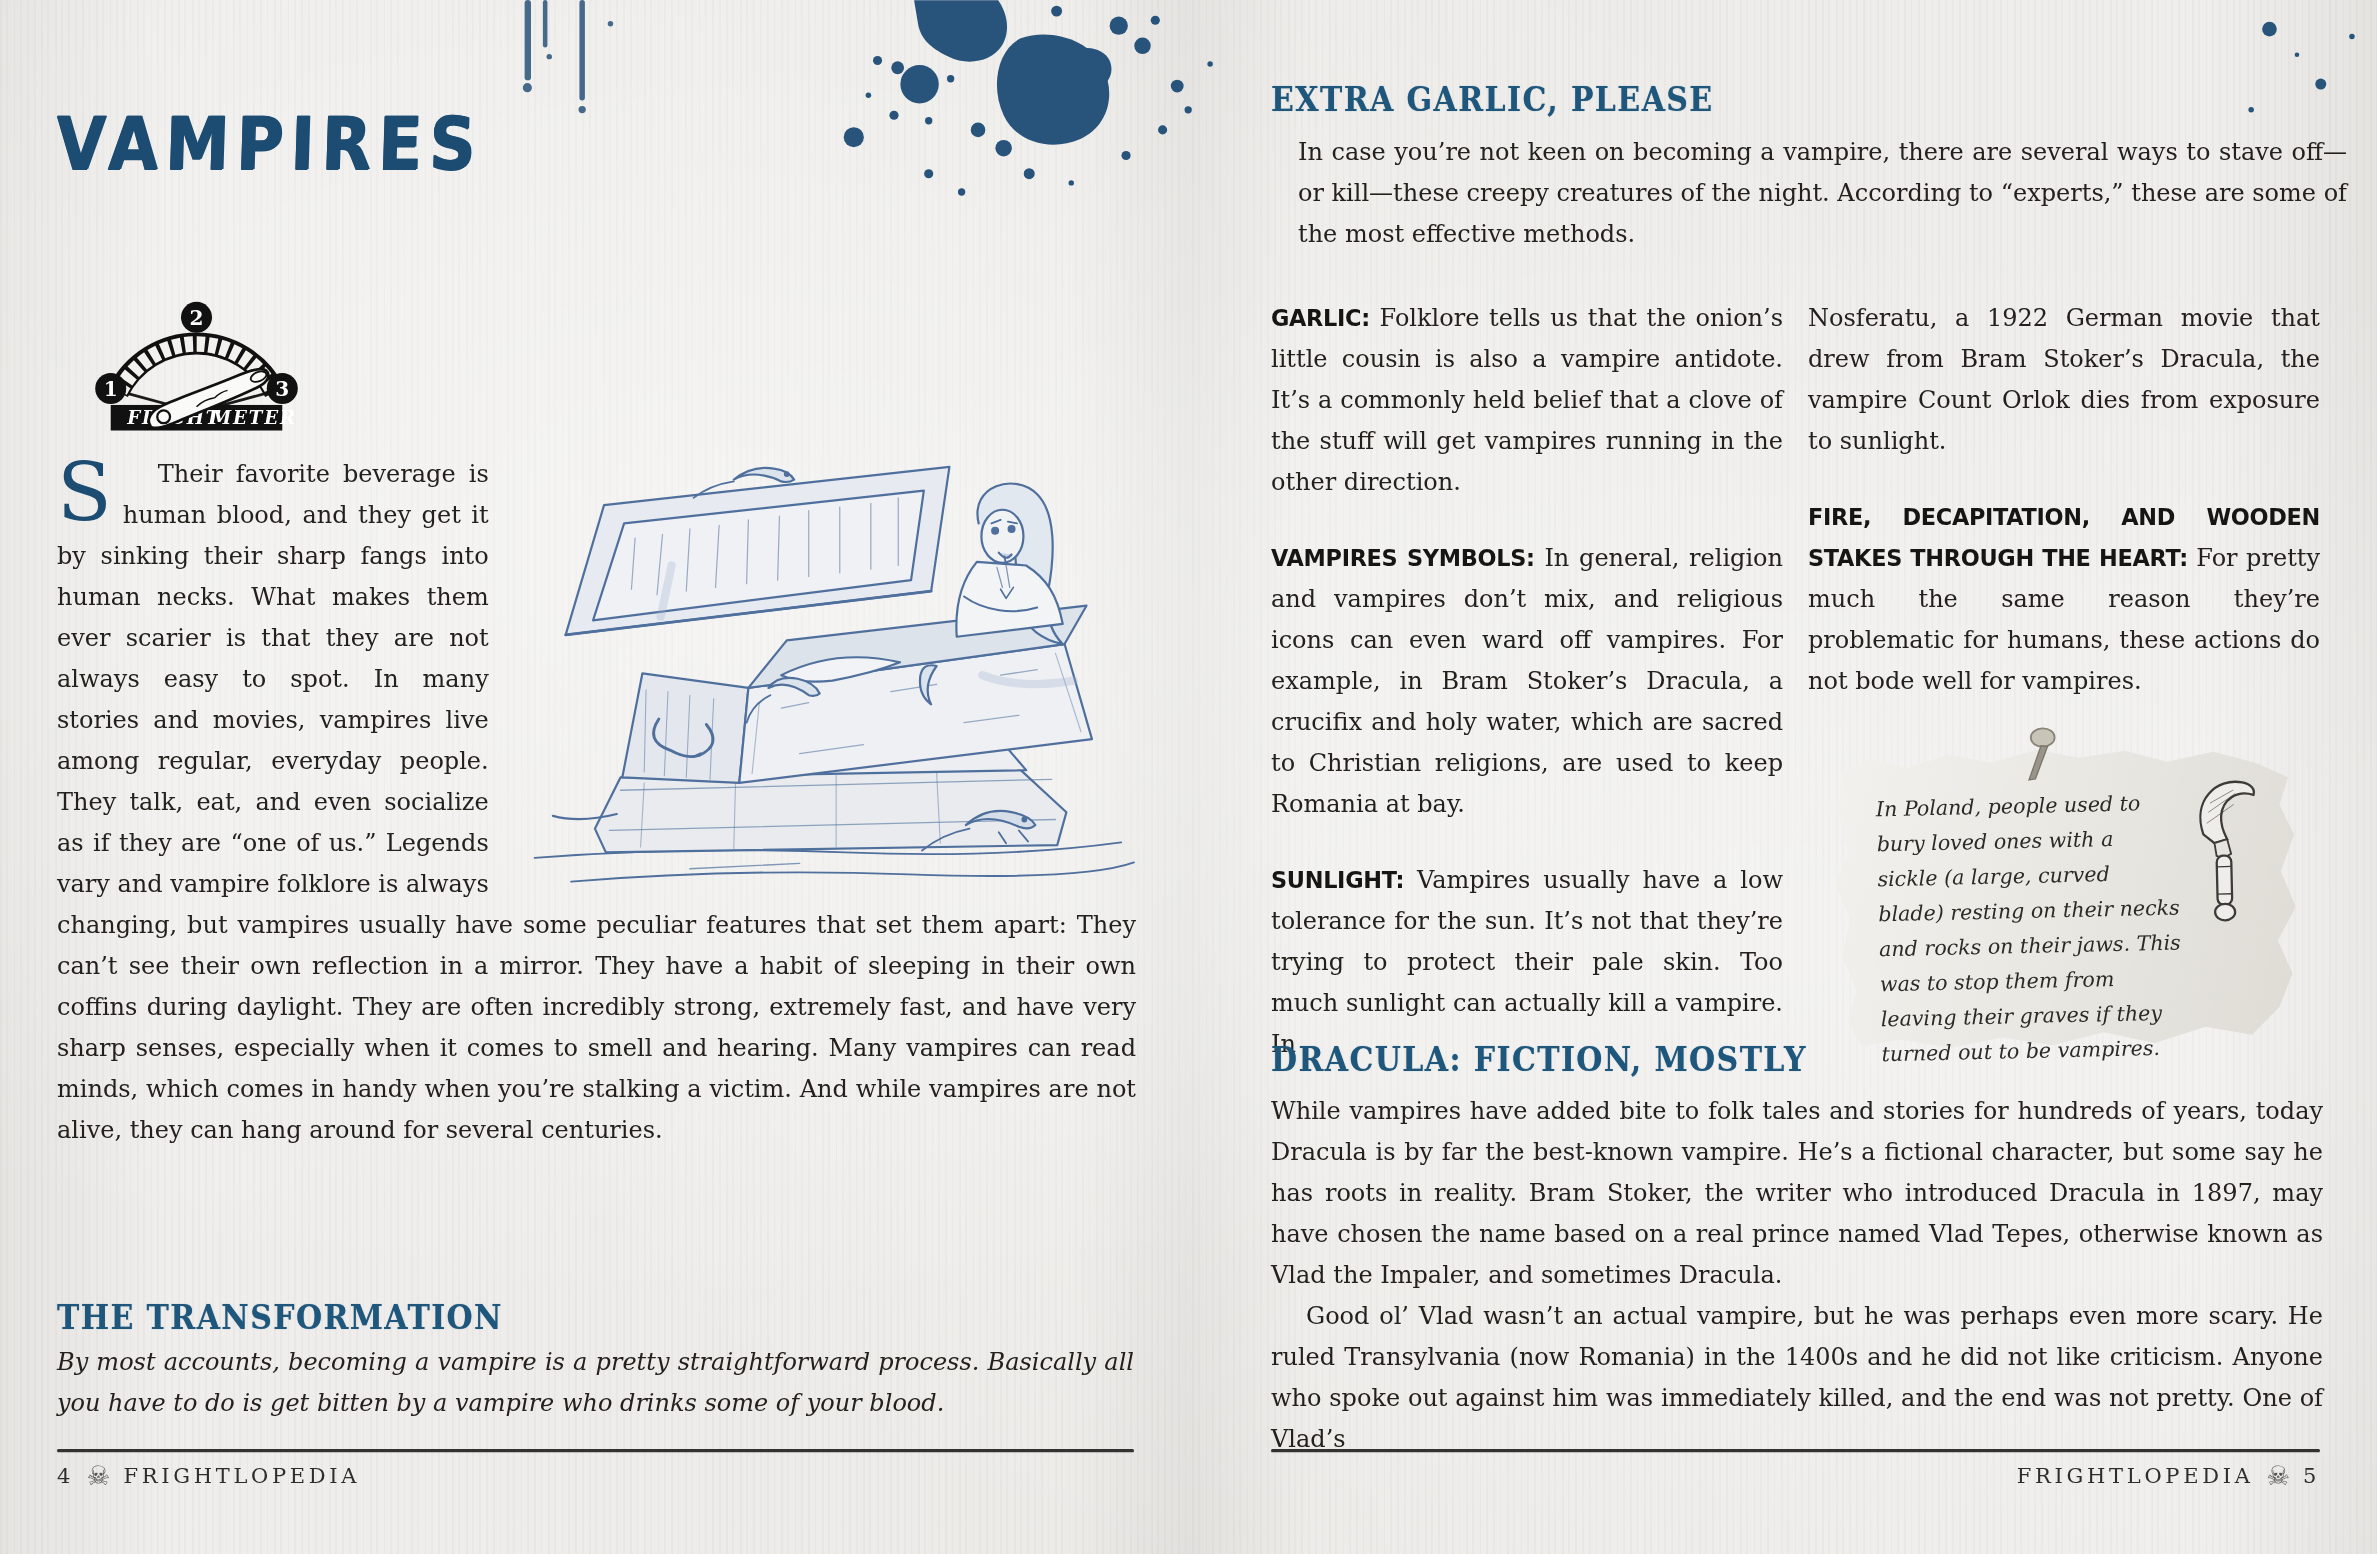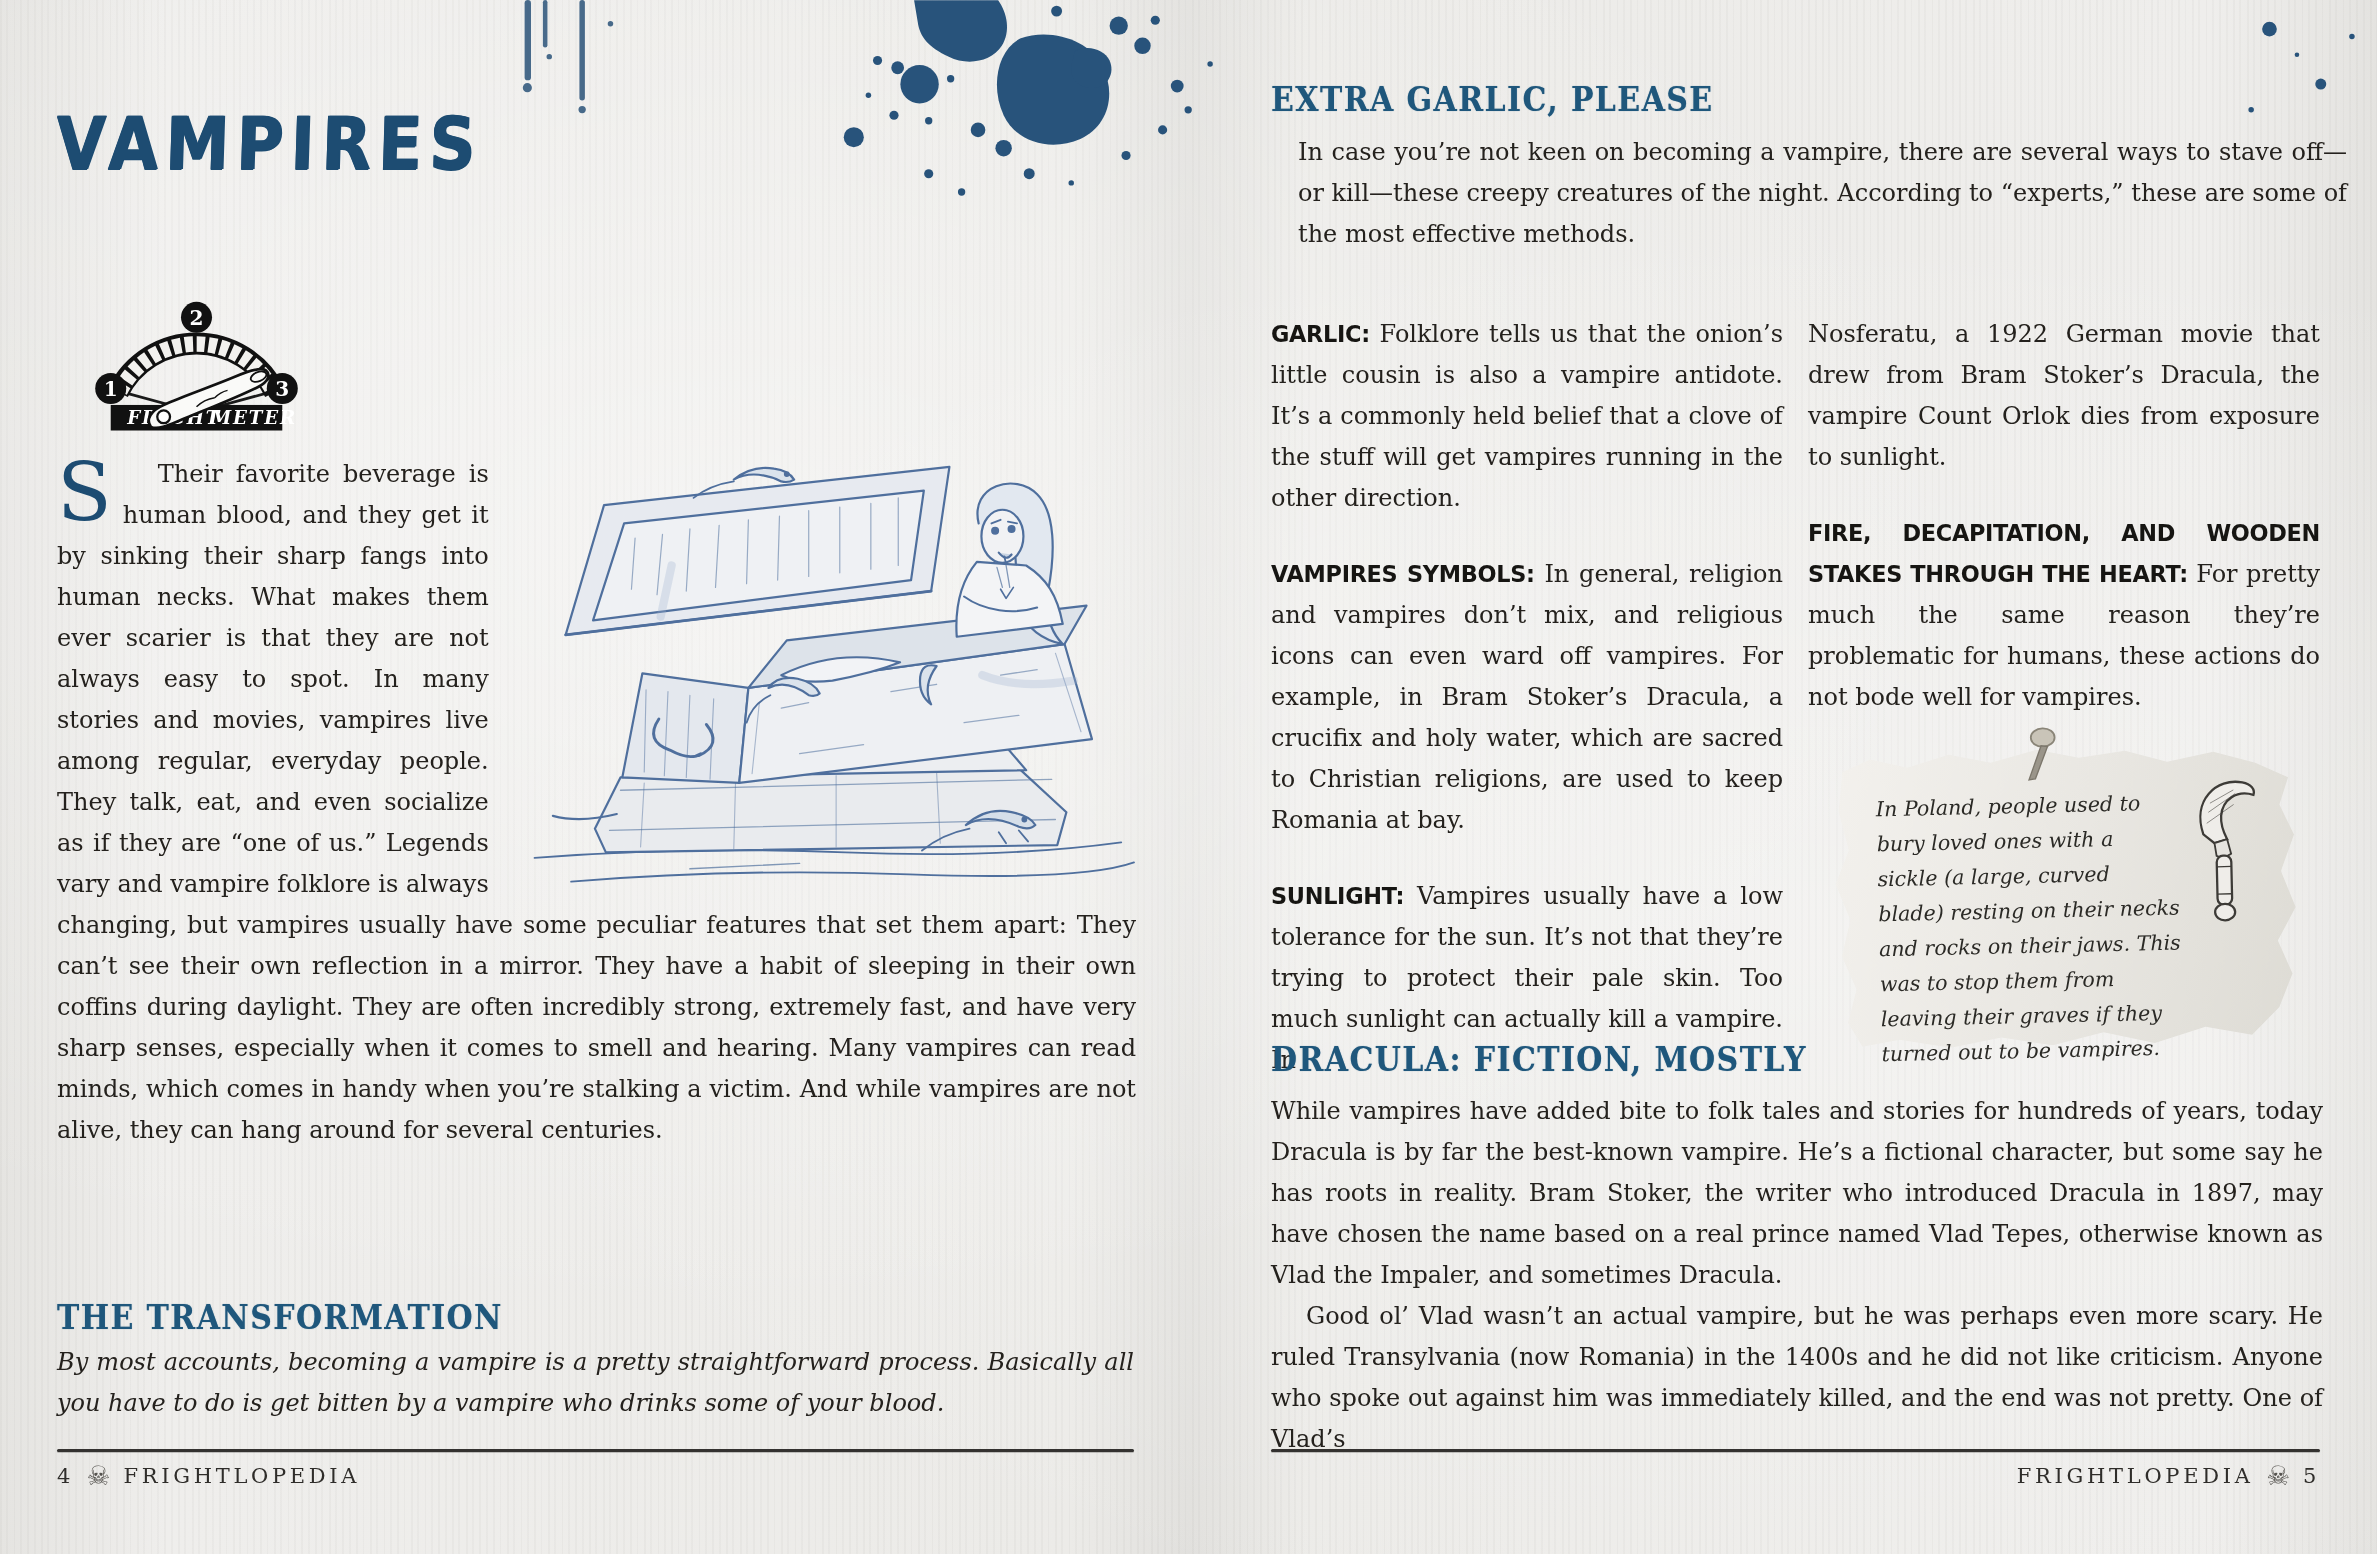--- a/index.html
+++ b/index.html
@@ -30,21 +30,21 @@
   #lp-body{left:57px;top:454px;width:1079px;}
   .coffin-float{float:right;width:629px;height:498px;margin:-53px 0 5.5px 18.3px;}
   #lp-sec-heading{left:57px;top:1298px;}
   #lp-sec-body{left:57px;top:1342px;width:1077px;font-style:italic;}
 
   
   #rp-h1{left:1271px;top:80px;}
   #rp-intro{left:1271px;top:132px;width:1049px;margin-left:27px;}
   #rp-cols{left:1271px;top:298px;width:1049px;display:flex;gap:25px;}
   .col{width:512px;}
-  .col p{margin:16px 0 35px 0;}
+  .col p{margin:0 0 35px 0;}
   #rp-dracula{left:1271px;top:1037px;width:1052px;}
   #rp-dracula .sec-heading{position:static;margin-bottom:12.8px;}
 
   
   #poland-note{left:1836px;top:746px;width:464px;height:302px;transform:rotate(-1.3deg);}
   .note-paper{position:absolute;left:0;top:0;right:0;bottom:0;
     background:linear-gradient(105deg,#f3f1ed 0%,#e9e7e2 50%,#dddbd4 100%);
     clip-path:polygon(2% 7%,8% 3%,16% 6%,25% 2%,34% 5%,44% 1%,53% 4%,63% 2%,72% 6%,82% 3%,91% 7%,98% 12%,96% 21%,99% 31%,96% 43%,99% 55%,95% 66%,98% 77%,95% 88%,89% 97%,79% 94%,68% 99%,57% 95%,46% 99%,35% 96%,24% 99%,13% 96%,5% 98%,2% 90%,4% 79%,1% 68%,3% 56%,0% 44%,3% 33%,1% 20%);
     filter:drop-shadow(6.4px 9.1px 8.2px rgba(40,40,38,.38));}
   .note-text{position:absolute;left:42px;top:42px;width:302px;font-style:italic;

